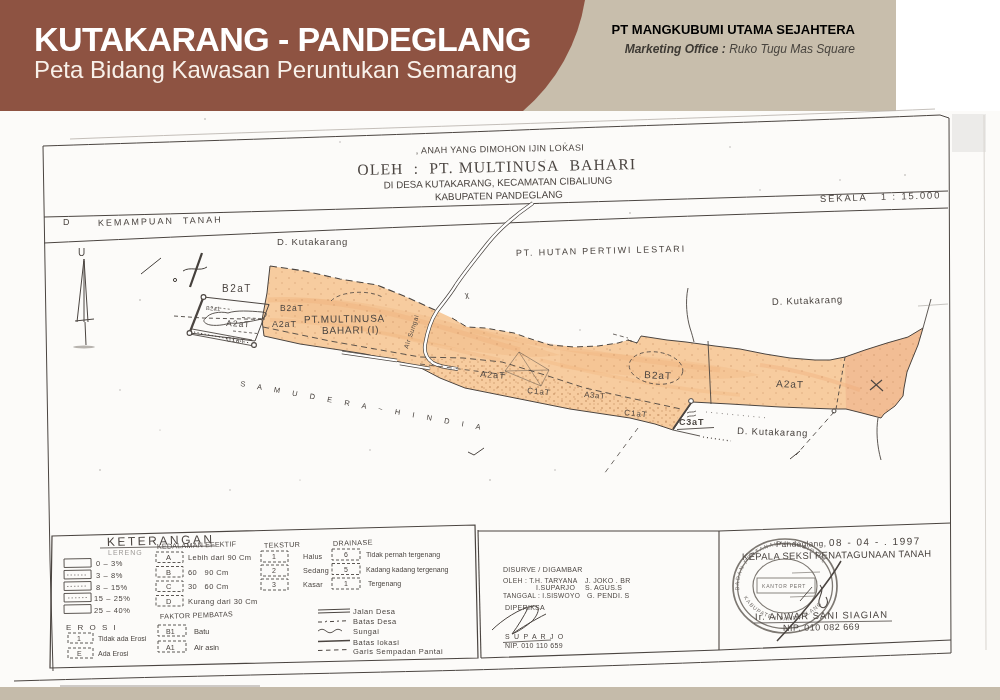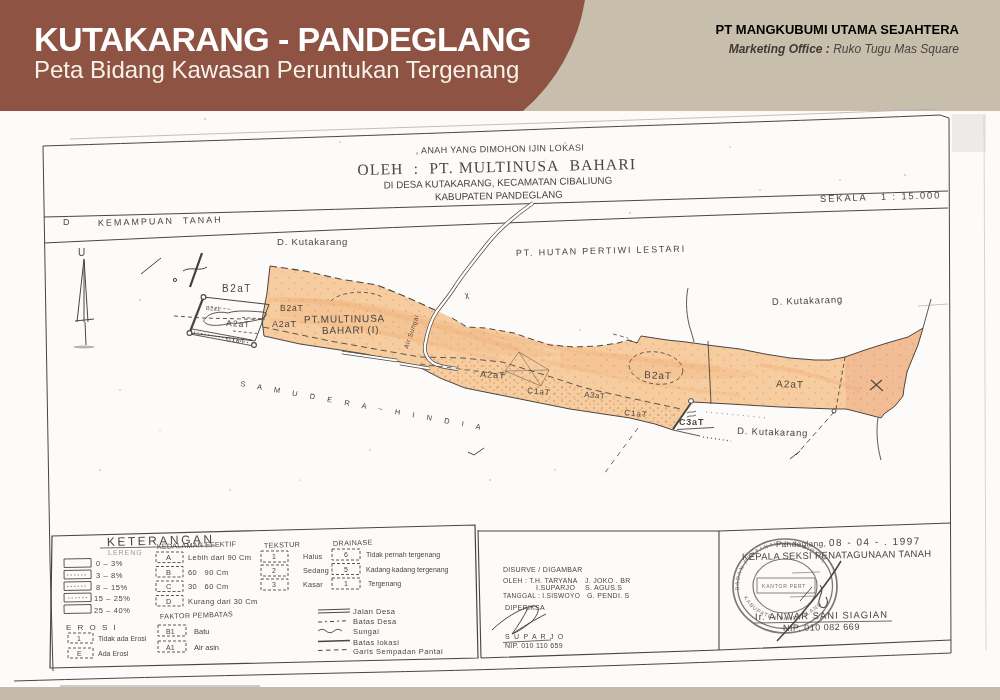--- a/index.html
+++ b/index.html
@@ -1,18 +1,18 @@
 <!DOCTYPE html>
 <html><head>
 <meta charset="utf-8">
 <style>
   html,body{margin:0;padding:0;}
   body{width:1000px;height:700px;position:relative;background:#ffffff;overflow:hidden;
        font-family:"Liberation Sans", sans-serif;}
-  .header{position:absolute;left:0;top:0;width:1000px;height:111px;background:#c8beac;}
+  .header{position:absolute;left:0;top:0;width:896px;height:111px;background:#c8beac;}
   .h-title{position:absolute;left:34px;top:22px;color:#fff;font-weight:bold;font-size:34px;letter-spacing:-0.6px;line-height:34px;}
   .h-sub{position:absolute;left:34px;top:57px;color:#f8f1ea;font-weight:400;font-size:24px;line-height:26px;}
   .h-right{position:absolute;right:41px;top:20px;text-align:right;color:#48443e;}
   .h-company{font-weight:bold;font-size:13px;color:#000000;letter-spacing:0px;line-height:19px;margin-bottom:3px;}
   .h-line{font-size:12.0px;line-height:15.3px;font-style:italic;}
   .h-line b{color:#3e3a34;}
   .footer{position:absolute;left:0;top:687px;width:1000px;height:13px;background:#c5bbaa;}
   svg.map{position:absolute;left:0;top:0;}
   text{fill:#4b4541;}
 </style>
@@ -20,21 +20,21 @@
 <body>
 
 <div class="header">
 
 <svg width="1000" height="111" style="position:absolute;left:0;top:0">
   <path d="M0,0 H585 A184,184 0 0 1 523,111 H0 Z" fill="#8e5342"></path>
 </svg>
 
 <div class="h-title">KUTAKARANG - PANDEGLANG</div>
 
-<div class="h-sub">Peta Bidang Kawasan Peruntukan Tergenang</div>
+<div class="h-sub">Peta Bidang Kawasan Peruntukan Semarang</div>
 
 <div class="h-right">
   <div class="h-company">PT MANGKUBUMI UTAMA SEJAHTERA</div>
   <div class="h-line"><b>Marketing Office :</b> Ruko Tugu Mas Square</div>
 </div>
 </div>
 
 <svg class="map" width="1000" height="700" viewBox="0 0 1000 700">
 <defs>
   <pattern id="dots" width="13" height="11" patternUnits="userSpaceOnUse">

